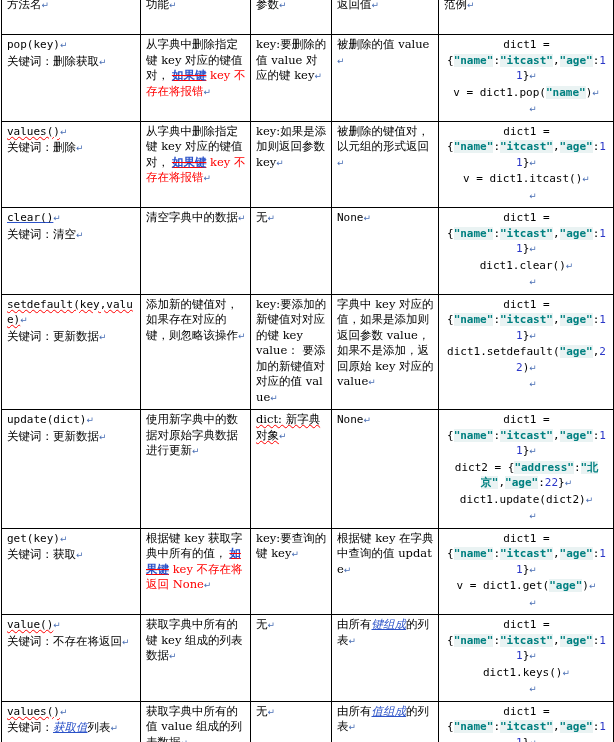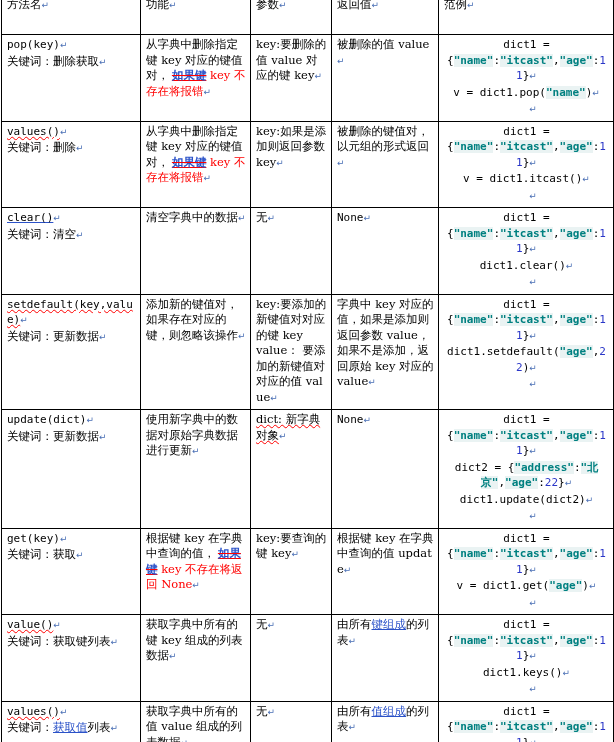--- a/index.html
+++ b/index.html
@@ -55,20 +55,21 @@
   .red{color:#ff0000;font-weight:normal;}
   .blue-strike{
     color:#2b52c8;font-weight:bold;
     text-decoration:underline line-through;
     text-decoration-color:#ff0000;
   }
   .ul-blue{
     color:#2b52c8;
     text-decoration:underline;
     text-decoration-color:#2b52c8;
+    font-style:italic;
   }
   .ul-plain{
     text-decoration:underline;
     text-decoration-color:#2b52c8;
   }
   .squiggle{
     text-decoration:underline;
     text-decoration-style:wavy;
     text-decoration-color:#ff0000;
     text-decoration-thickness:1px;
@@ -231,21 +232,21 @@
           </div>
         </td>
       </tr>
 
       <tr>
         <td>
           <span class="mono">get(key)</span><span class="pil">↵</span><br>
           <span class="cn">关键词：获取</span><span class="pil">↵</span>
         </td>
         <td>
-          <span class="cn">根据键 key 在字典中查询的值，</span>
+          <span class="cn">根据键 key 获取字典中所有的值，</span>
           <span class="blue-strike cn">如果键</span><span class="red cn"> key 不存在将返回 None</span><span class="pil">↵</span>
         </td>
         <td>
           <span class="cn">key:要查询的键 key</span><span class="pil">↵</span>
         </td>
         <td class="mid">
           <span class="cn">根据键 key 在字典中查询的值 update</span><span class="pil">↵</span>
         </td>
         <td>
           <div class="mono">
@@ -253,21 +254,21 @@
             <span class="cell-line">{<span class="str">"name"</span>:<span class="str">"itcast"</span>,<span class="str">"age"</span>:<span class="num">11</span>}<span class="pil">↵</span></span>
             <span class="cell-line"><span>v = dict1.get(</span><span class="str">"age"</span>)<span class="pil">↵</span></span>
             <span class="cell-line">&nbsp;&nbsp;<span class="pil">↵</span></span>
           </div>
         </td>
       </tr>
 
       <tr>
         <td>
           <span class="mono ul-plain squiggle">value()</span><span class="pil">↵</span><br>
-          <span class="cn">关键词：获取键列表</span><span class="pil">↵</span>
+          <span class="cn">关键词：不存在将返回</span><span class="pil">↵</span>
         </td>
         <td>
           <span class="cn">获取字典中所有的键 key 组成的列表数据</span><span class="pil">↵</span>
         </td>
         <td>
           <span class="cn">无</span><span class="pil">↵</span>
         </td>
         <td class="mid">
           <span class="cn">由所有</span><span class="cn ul-blue">键组成</span><span class="cn">的列表</span><span class="pil">↵</span>
         </td>

